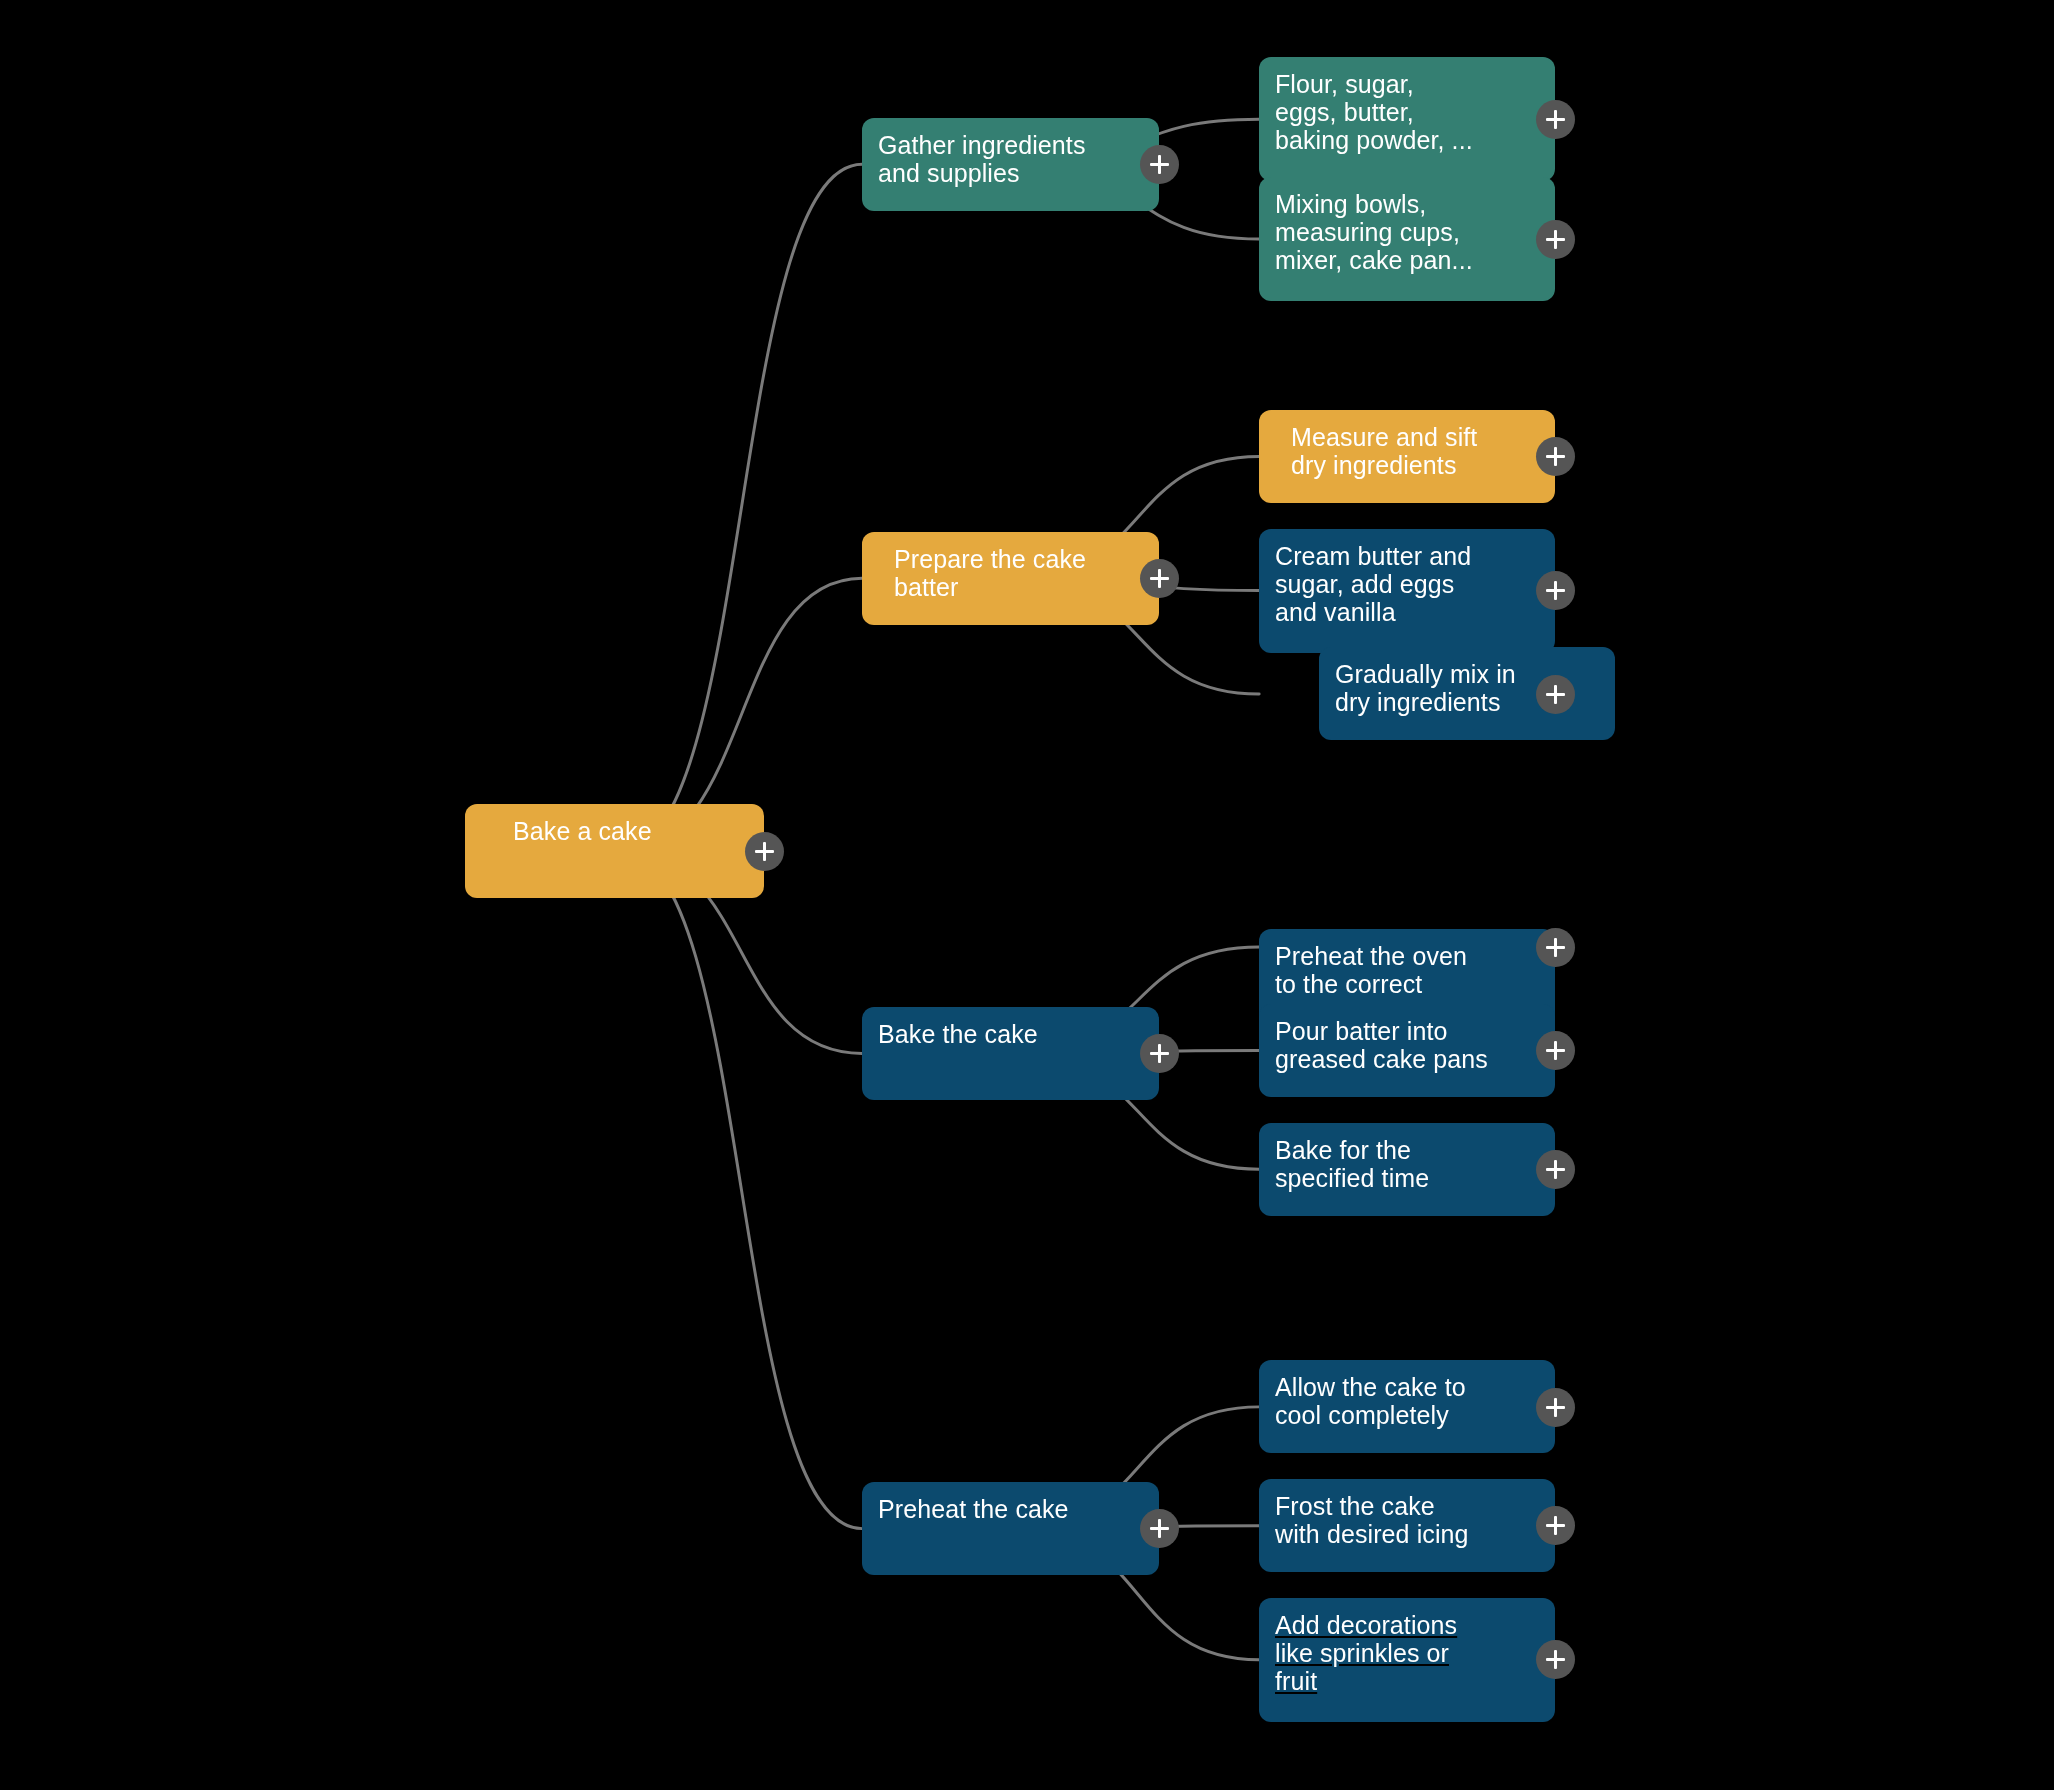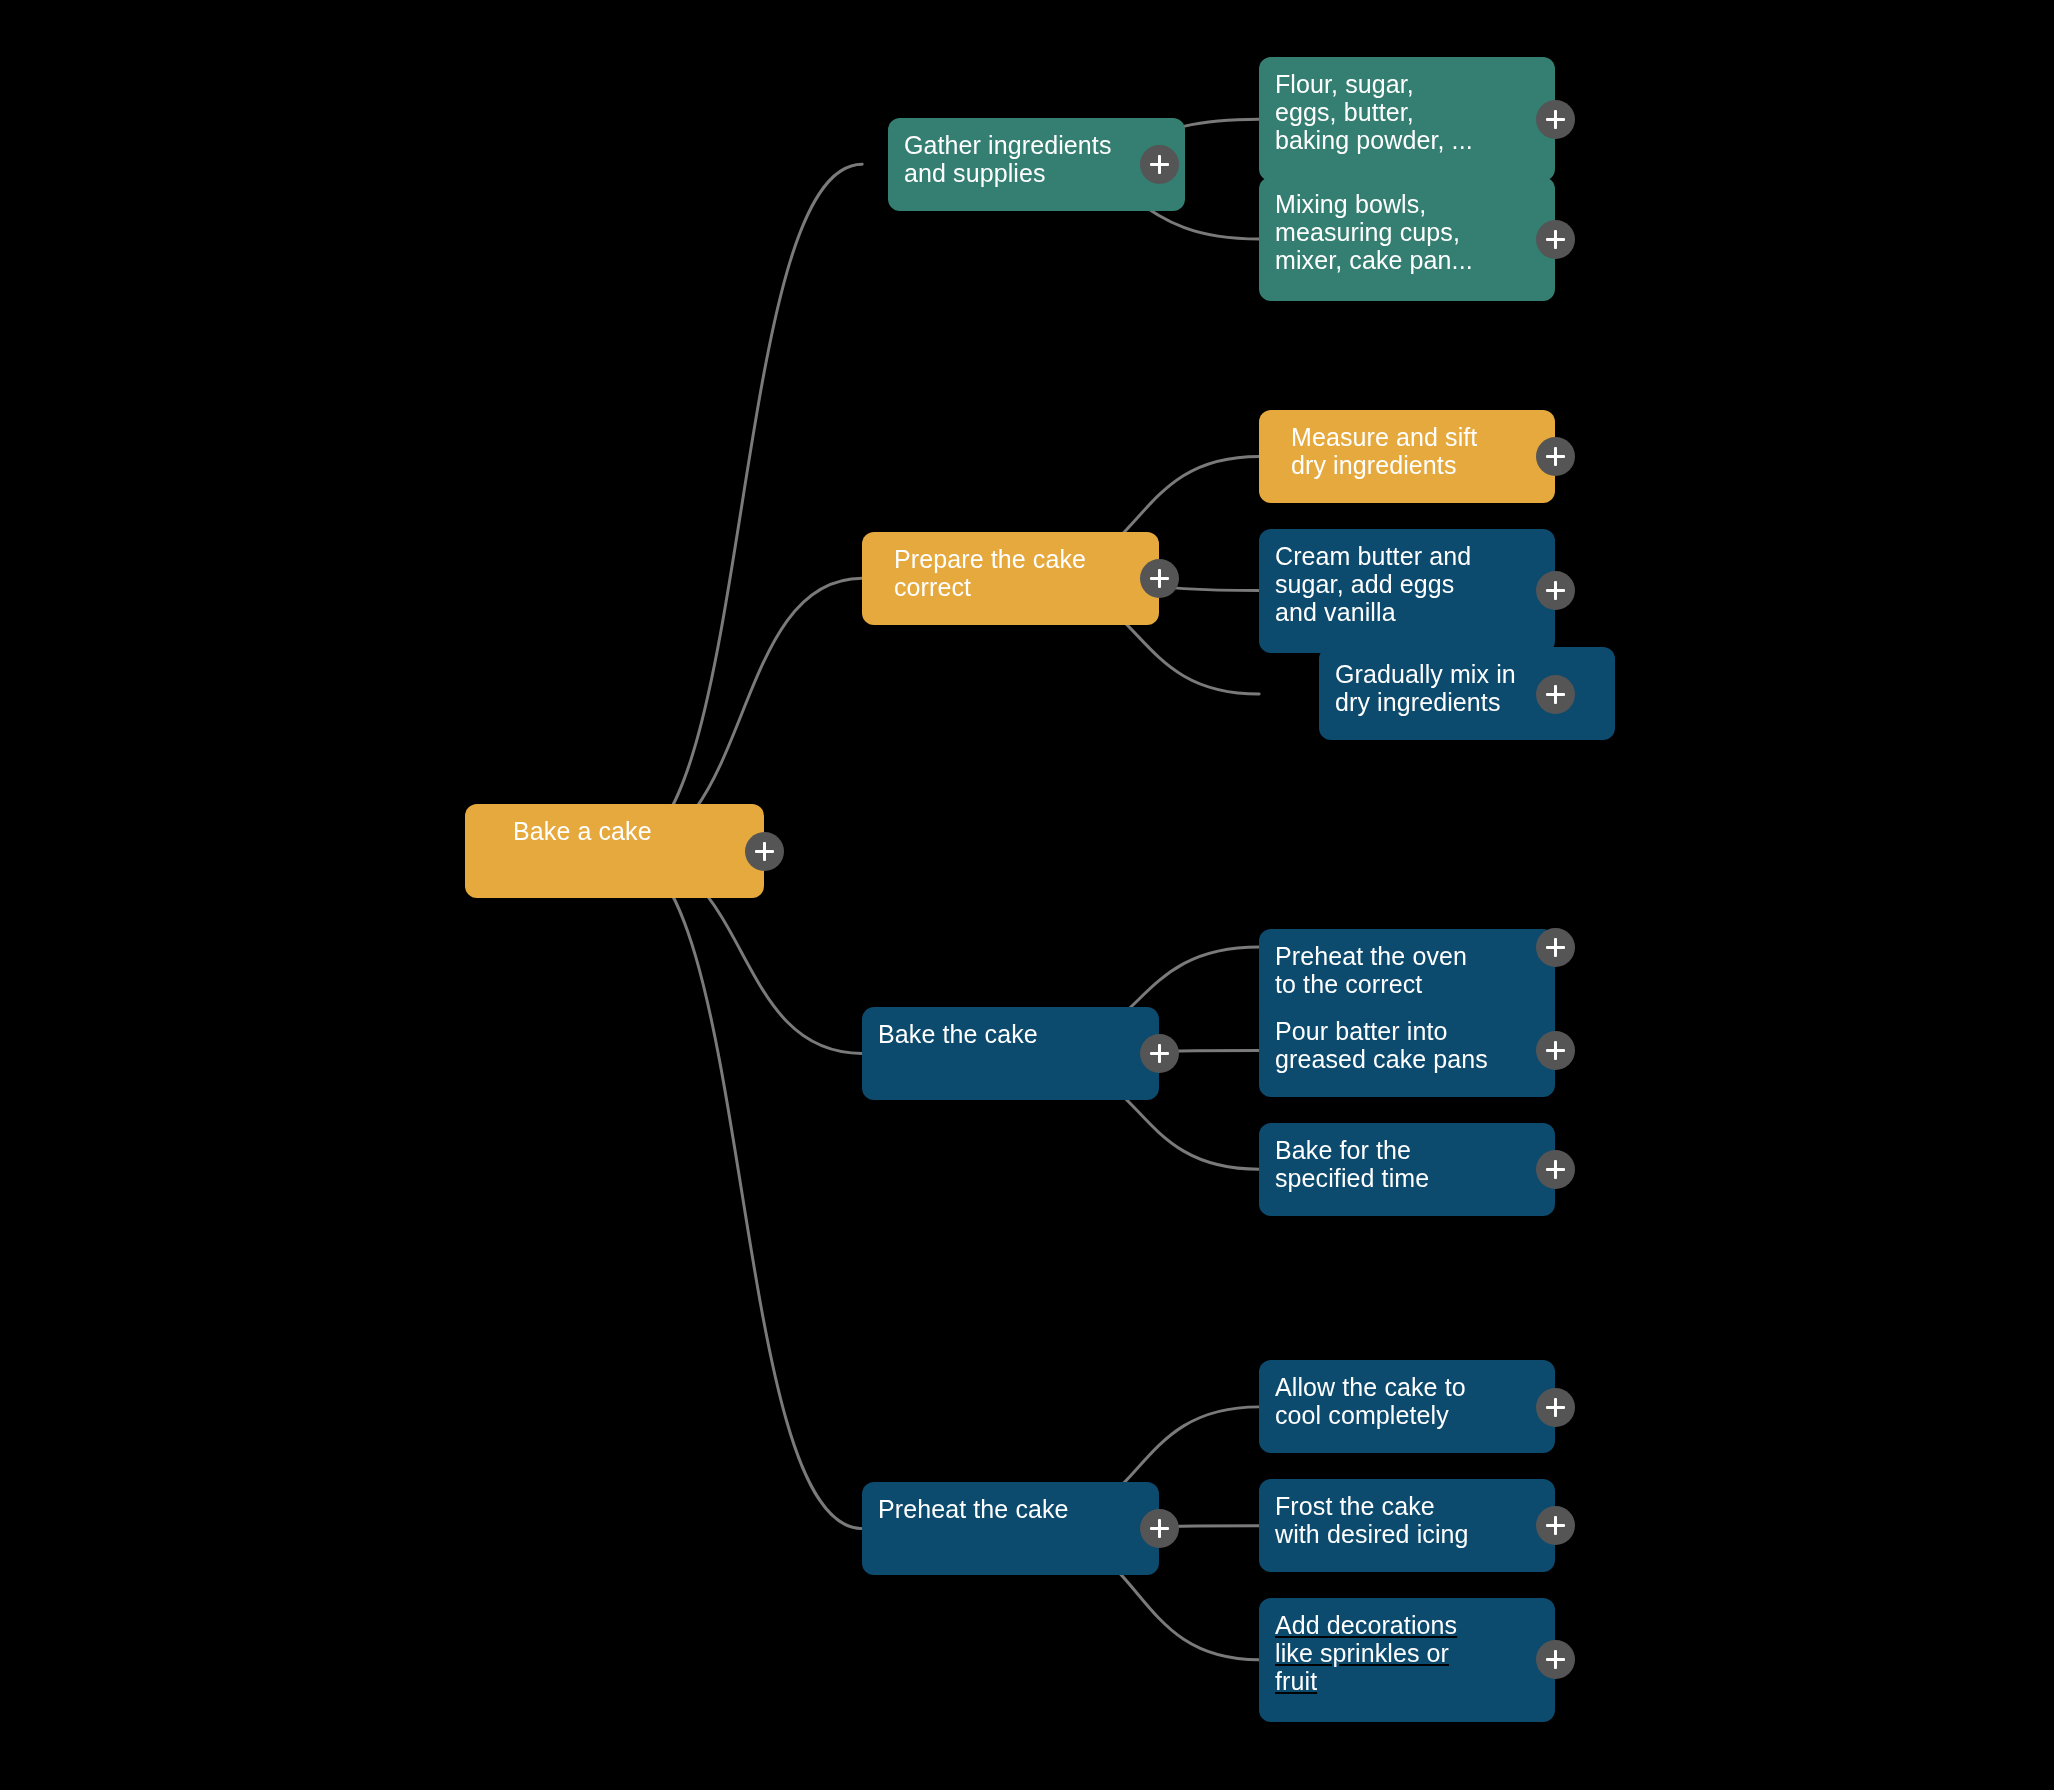--- a/index.html
+++ b/index.html
@@ -97,40 +97,40 @@
       <path d="M 627.04 859.5 C 761.218 859.5 736.822 1544 871 1544" fill="none" stroke="#7a7a7a" stroke-width="3" stroke-linecap="round"></path>
       <path d="M 1027 1544 C 1161.75 1544 1137.25 1421 1272 1421" fill="none" stroke="#7a7a7a" stroke-width="3" stroke-linecap="round"></path>
       <path d="M 1027 1544 C 1161.75 1544 1137.25 1541 1272 1541" fill="none" stroke="#7a7a7a" stroke-width="3" stroke-linecap="round"></path>
       <path d="M 1027 1544 C 1161.75 1544 1137.25 1676.5 1272 1676.5" fill="none" stroke="#7a7a7a" stroke-width="3" stroke-linecap="round"></path>
     </svg>
   <div id="nodes-layer">
       <div class="node root" style="left: 465px; top: 804px; width: 299px; min-height: 94px; height: 94px; padding-left: 48px;">
         <span class="node-label">Bake a cake</span>
       </div>
       <button class="plus-btn" aria-label="+" style="left: 745px; top: 832px;"></button>
-      <div class="node teal" style="left: 862px; top: 118px; width: 297px; min-height: 93px; height: 93px; margin-left: 26px;">
+      <div class="node teal" style="left: 862px; top: 118px; width: 297px; min-height: 93px; height: 93px;">
         <span class="node-label">Gather ingredients
 and supplies</span>
       </div>
       <button class="plus-btn" aria-label="+" style="left: 1140px; top: 145px;"></button>
       <div class="node teal" style="left: 1259px; top: 57px; width: 296px; min-height: 93px; height: 124px;">
         <span class="node-label">Flour, sugar,
 eggs, butter,
 baking powder, ...</span>
       </div>
       <button class="plus-btn" aria-label="+" style="left: 1536px; top: 100px;"></button>
       <div class="node teal" style="left: 1259px; top: 177px; width: 296px; min-height: 93px; height: 124px;">
         <span class="node-label">Mixing bowls,
 measuring cups,
 mixer, cake pan...</span>
       </div>
       <button class="plus-btn" aria-label="+" style="left: 1536px; top: 220px;"></button>
       <div class="node orange" style="left: 862px; top: 532px; width: 297px; min-height: 93px; height: 93px;">
         <span class="node-label">Prepare the cake
-correct</span>
+batter</span>
       </div>
       <button class="plus-btn" aria-label="+" style="left: 1140px; top: 559px;"></button>
       <div class="node orange" style="left: 1259px; top: 410px; width: 296px; min-height: 93px; height: 93px;">
         <span class="node-label">Measure and sift
 dry ingredients</span>
       </div>
       <button class="plus-btn" aria-label="+" style="left: 1536px; top: 437px;"></button>
       <div class="node dark" style="left: 1259px; top: 529px; width: 296px; min-height: 93px; height: 124px;">
         <span class="node-label">Cream butter and
 sugar, add eggs

